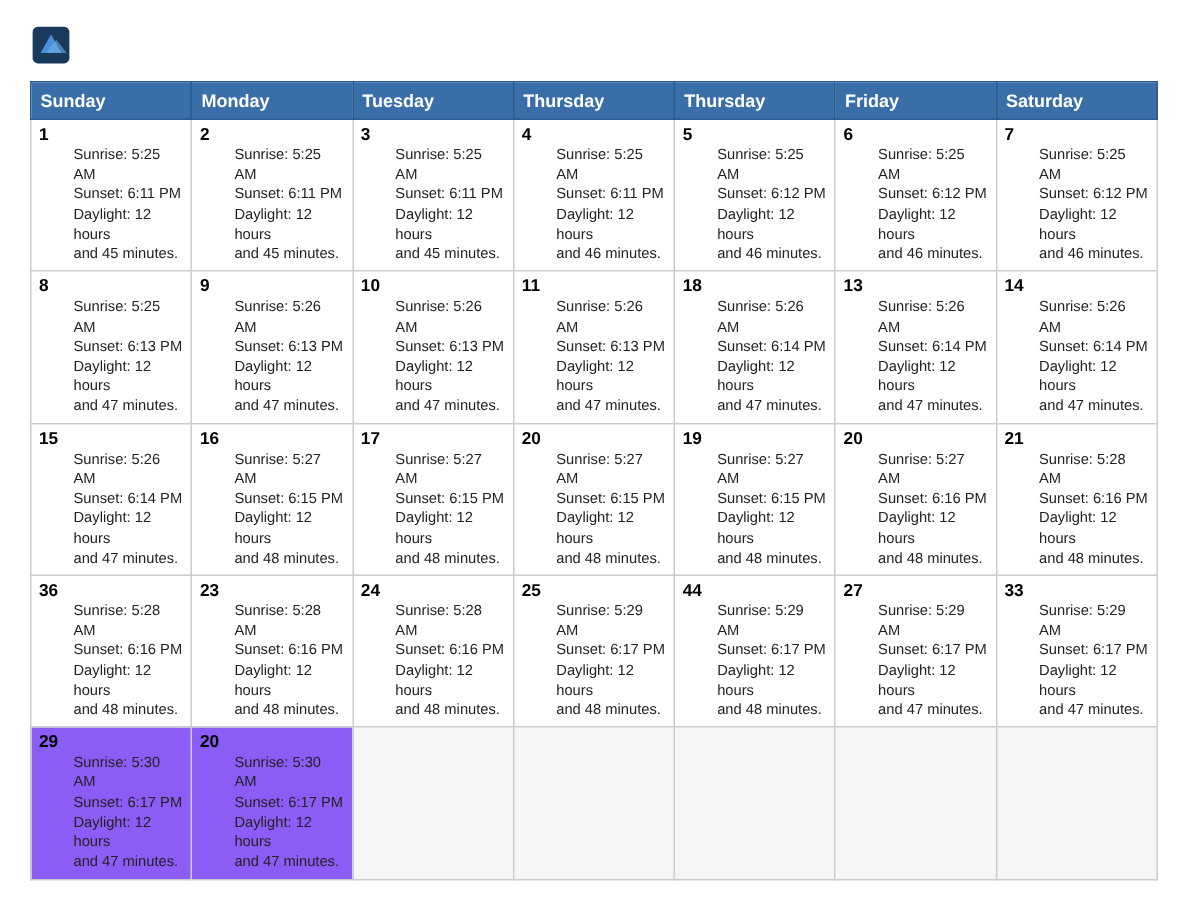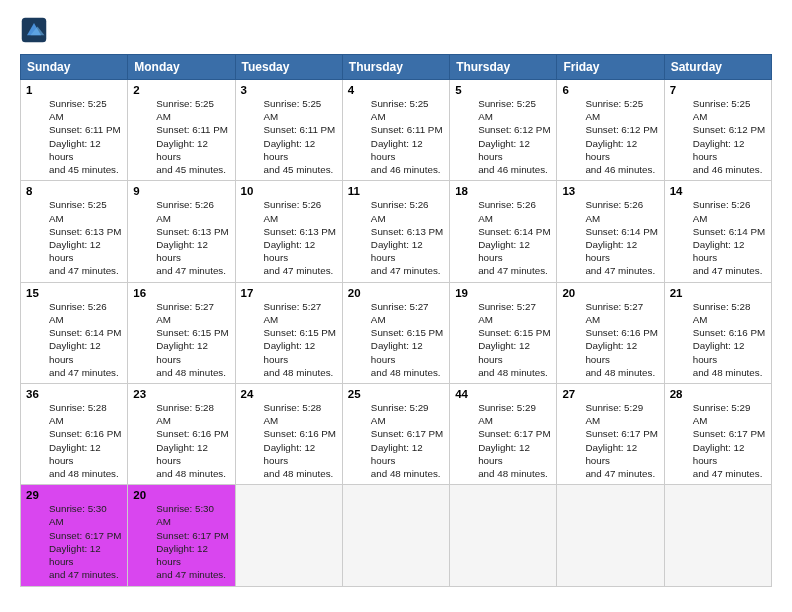--- a/index.html
+++ b/index.html
@@ -69,21 +69,21 @@
     }
     .calendar tbody td {
       border: 1px solid #ccc;
       vertical-align: top;
       padding: 4px 5px;
       width: 113px;
       height: 80px;
       background: #fff;
     }
     .calendar tbody tr:last-child td {
-      background: #d946ef;
+      background: #8b5cf6;
     }
     .day-num {
       font-weight: bold;
       font-size: 11.5px;
       display: block;
       margin-bottom: 1px;
     }
     .day-info {
       font-size: 9.8px;
       color: #222;
@@ -238,21 +238,21 @@
           </td>
           <td>
             <span class="day-num">44</span>
             <div class="day-info">Sunrise: 5:29 AM<br>Sunset: 6:17 PM<br>Daylight: 12 hours<br>and 48 minutes.</div>
           </td>
           <td>
             <span class="day-num">27</span>
             <div class="day-info">Sunrise: 5:29 AM<br>Sunset: 6:17 PM<br>Daylight: 12 hours<br>and 47 minutes.</div>
           </td>
           <td>
-            <span class="day-num">28</span>
+            <span class="day-num">33</span>
             <div class="day-info">Sunrise: 5:29 AM<br>Sunset: 6:17 PM<br>Daylight: 12 hours<br>and 47 minutes.</div>
           </td>
         </tr>
         <tr>
           <td>
             <span class="day-num">29</span>
             <div class="day-info">Sunrise: 5:30 AM<br>Sunset: 6:17 PM<br>Daylight: 12 hours<br>and 47 minutes.</div>
           </td>
           <td>
             <span class="day-num">20</span>

